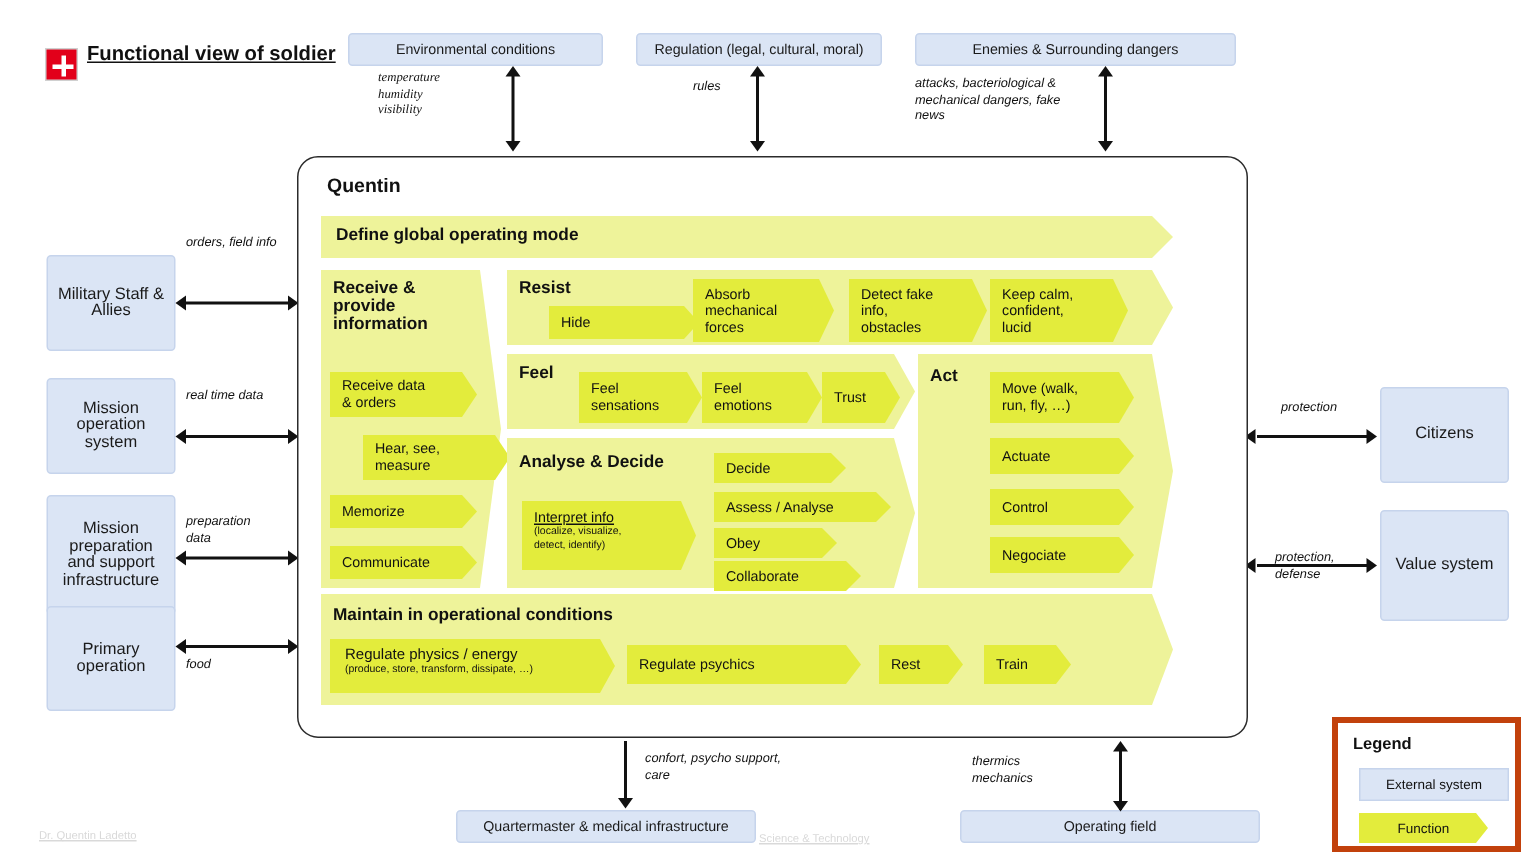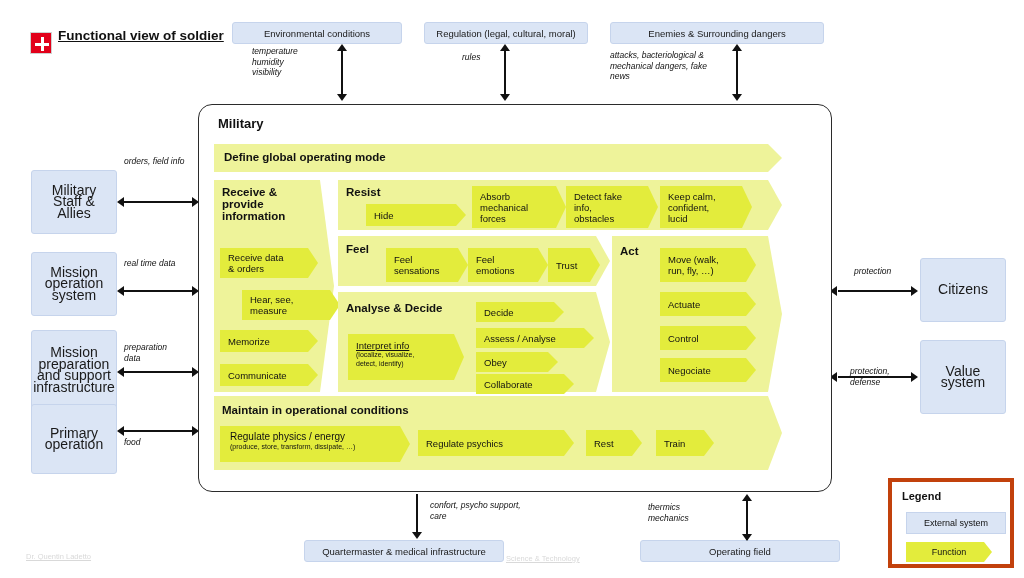--- a/index.html
+++ b/index.html
@@ -22,21 +22,21 @@
     left:30px;top:32px;width:22px;height:22px;background:#e2001a;
     border:1px solid #d0d0d0;
   }
   .flag::before{content:"";position:absolute;left:9.5px;top:4px;width:3px;height:14px;background:#fff;}
   .flag::after{content:"";position:absolute;left:4px;top:9.5px;width:14px;height:3px;background:#fff;}
 
   
   .extbox{
     background:#dbe5f5;border:1px solid #c6d4ec;border-radius:3px;
     display:flex;align-items:center;justify-content:center;text-align:center;
-    font-size:14px;line-height:11.5px;color:#1a1a1a;padding:2px 4px;
+    font-size:11px;line-height:11.5px;color:#1a1a1a;padding:2px 4px;
   }
   .topbox{
     background:#dbe5f5;border:1px solid #c6d4ec;border-radius:3px;
     display:flex;align-items:center;justify-content:center;text-align:center;
     font-size:9.5px;color:#1a1a1a;height:22px;
   }
 
   
   .soldier-frame{
     left:198px;top:104px;width:634px;height:388px;
@@ -77,21 +77,21 @@
 </style>
 </head>
 <body>
 
 <div class="abs flag"></div>
 <div class="abs title">Functional view of soldier</div>
 
 <div class="abs topbox" style="left:232px;top:22px;width:170px;">
   <span>Environmental conditions</span>
 </div>
-<div class="note" style="left:252px;top:46px;white-space:pre;">temperature
+<div class="note" style="left:252px;top:46px;white-space:pre;font-family:Liberation Serif, serif;">temperature
 humidity
 visibility</div>
 <div class="abs">
   <div class="ln" style="left:341px;top:50px;width:1.6px;height:46px;"></div>
   <div class="head head-u" style="left:337px;top:44px;"></div>
   <div class="head head-d" style="left:337px;top:94px;"></div>
 </div>
 
 <div class="abs topbox" style="left:424px;top:22px;width:164px;">
   <span>Regulation (legal, cultural, moral)</span>
@@ -192,21 +192,21 @@
 </div>
 <div class="note" style="left:648px;top:502px;white-space:pre-line;">thermics
 mechanics</div>
 <div class="abs">
   <div class="ln" style="left:746px;top:500px;width:1.6px;height:40px;"></div>
   <div class="head head-u" style="left:742px;top:494px;"></div>
   <div class="head head-d" style="left:742px;top:534px;"></div>
 </div>
 
 <div class="abs soldier-frame"></div>
-<div class="abs soldier-label">Military</div>
+<div class="abs soldier-label">Quentin</div>
 
 <div class="abs chev" style="left:214px;top:144px;width:568px;height:28px;"></div>
 <div class="bandlabel" style="left:224px;top:151px;">Define global operating mode</div>
 
 <div class="abs chev" style="left:214px;top:180px;width:120px;height:212px;"></div>
 <div class="bandlabel" style="left:222px;top:186px;width:100px;white-space:pre-line;">Receive &amp;
 provide
 information</div>
 <div class="abs fn" style="left:220px;top:248px;width:98px;height:30px;white-space:pre-line;"><span>Receive data
 &amp; orders</span></div>
@@ -217,21 +217,21 @@
   </div>
 <div class="abs fn" style="left:220px;top:364px;width:98px;height:22px;">
     <span>Communicate</span>
   </div>
 
 <div class="abs chev" style="left:338px;top:180px;width:444px;height:50px;"></div>
 <div class="bandlabel" style="left:346px;top:186px;">Resist</div>
 <div class="abs fn" style="left:366px;top:204px;width:100px;height:22px;">
     <span>Hide</span>
   </div>
-<div class="abs fn" style="left:472px;top:186px;width:94px;height:42px;white-space:pre-line;"><span>Absorb
+<div class="abs fn" style="left:462px;top:186px;width:94px;height:42px;white-space:pre-line;"><span>Absorb
 mechanical
 forces</span></div>
 <div class="abs fn" style="left:566px;top:186px;width:92px;height:42px;white-space:pre-line;"><span>Detect fake
 info,
 obstacles</span></div>
 <div class="abs fn" style="left:660px;top:186px;width:92px;height:42px;white-space:pre-line;"><span>Keep calm,
 confident,
 lucid</span></div>
 
 <div class="abs chev" style="left:338px;top:236px;width:272px;height:50px;"></div>

